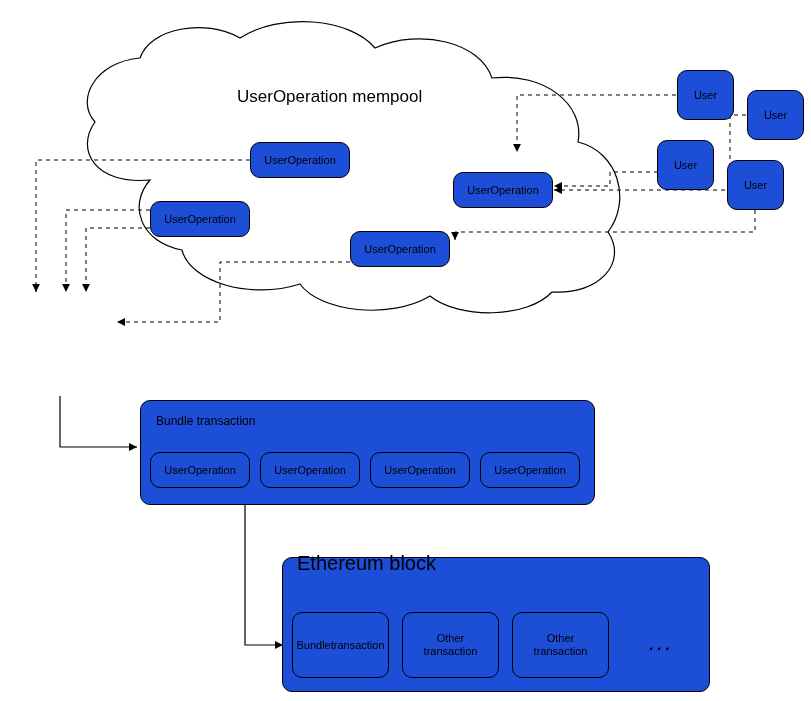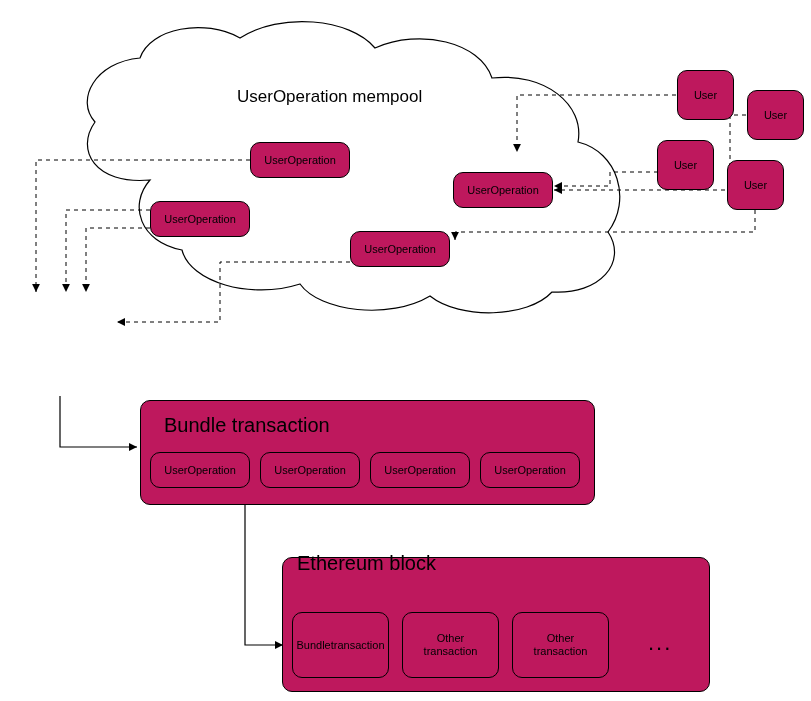--- a/index.html
+++ b/index.html
@@ -23,21 +23,21 @@
     left: 0;
     top: 0;
     width: 811px;
     height: 701px;
     overflow: visible;
   }
   .box {
     position: absolute;
     box-sizing: border-box;
     border: 1px solid #000000;
-    background: #be185d;
+    background: #1d4ed8;
     display: flex;
     align-items: center;
     justify-content: center;
     text-align: center;
     line-height: 1.15;
   }
   .rounded {
     border-radius: 10px;
   }
   .label-sm { font-size: 11px; }
@@ -136,21 +136,21 @@
   </div>
   <div class="box rounded label-sm" style="left:657px; top:140px; width:57px; height:50px;">
     <span>User</span>
   </div>
   <div class="box rounded label-sm" style="left:727px; top:160px; width:57px; height:50px;">
     <span>User</span>
   </div>
 
 
   <div class="box rounded" style="left:140px; top:400px; width:455px; height:105px; display:block;"></div>
-  <div class="container-title" style="left:164px; top:414px; font-size:20px;">Bundle transaction</div>
+  <div class="container-title" style="left:156px; top:414px; font-size:12px;">Bundle transaction</div>
 
   <div class="box rounded label-sm" style="left:150px; top:452px; width:100px; height:36px;">
     <span>UserOperation</span>
   </div>
   <div class="box rounded label-sm" style="left:260px; top:452px; width:100px; height:36px;">
     <span>UserOperation</span>
   </div>
   <div class="box rounded label-sm" style="left:370px; top:452px; width:100px; height:36px;">
     <span>UserOperation</span>
   </div>

